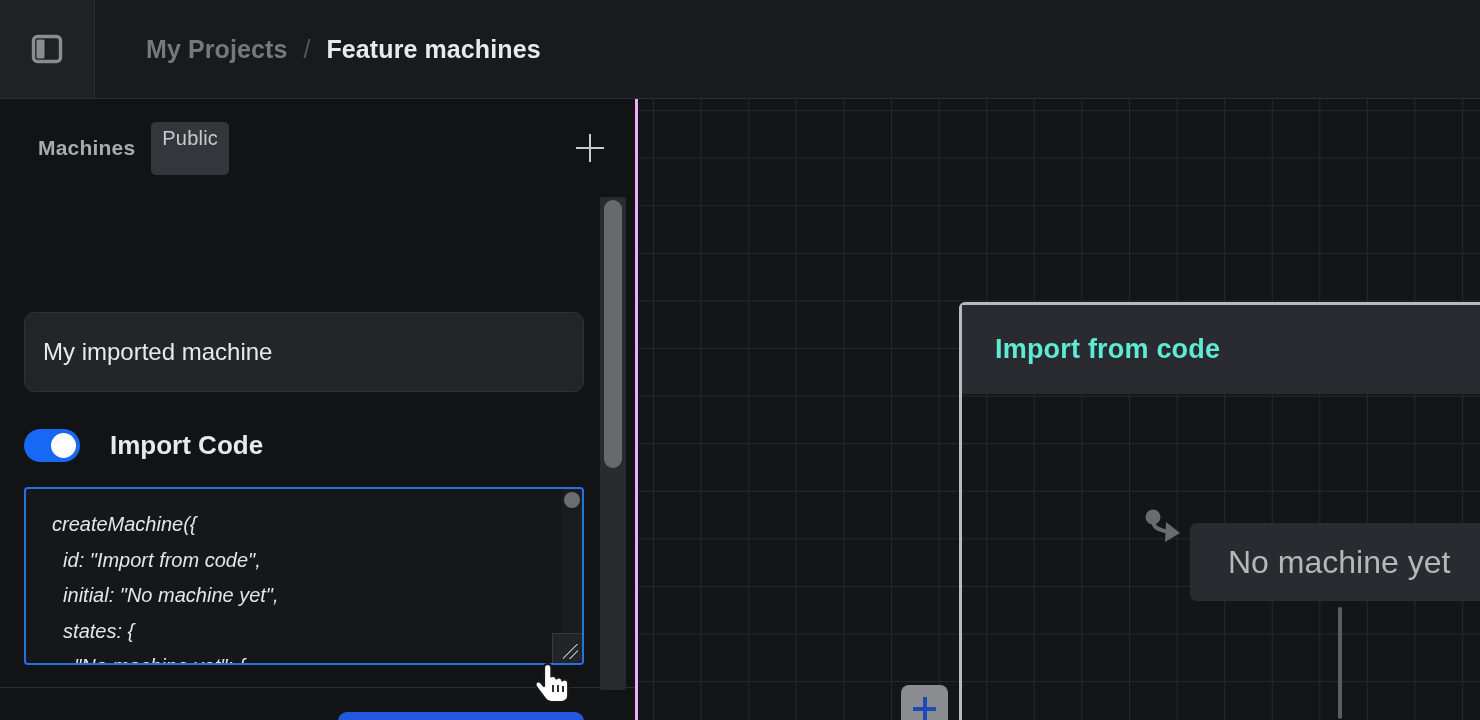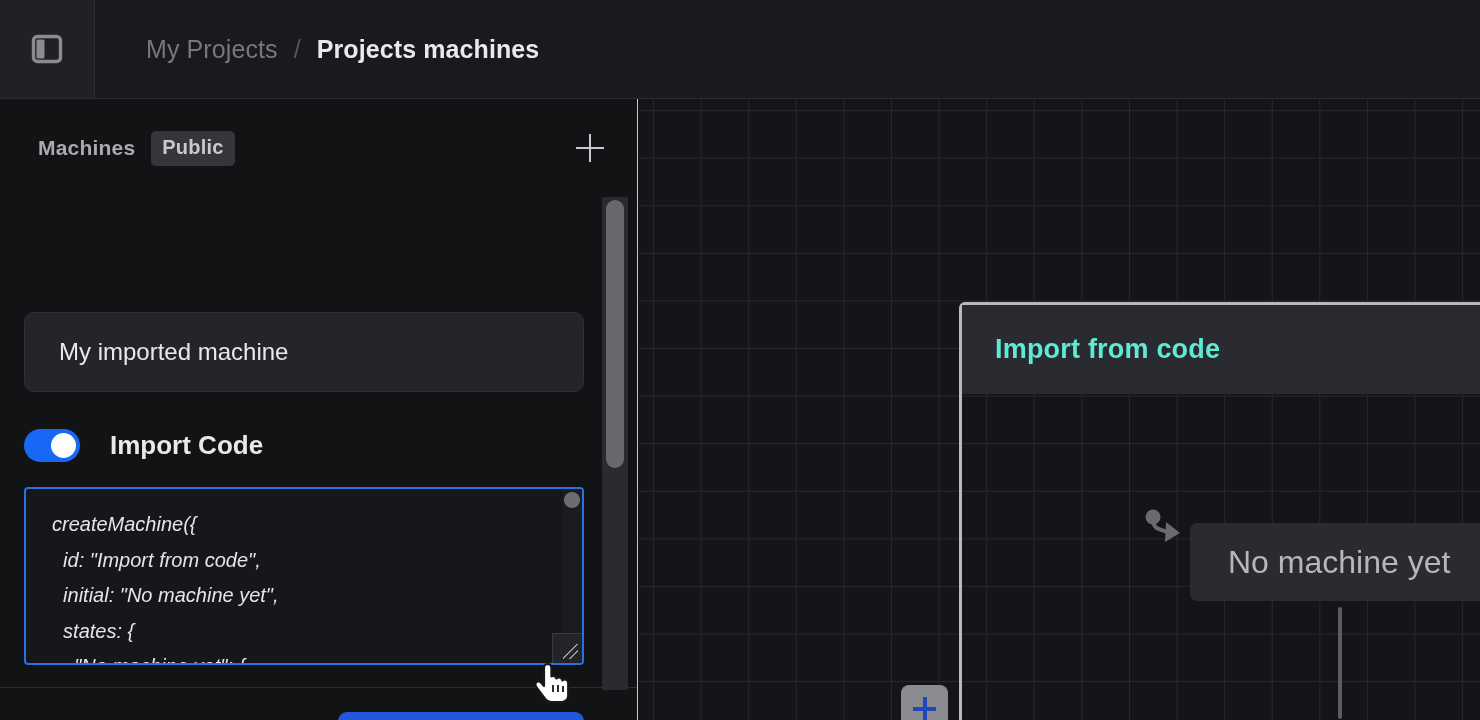--- a/index.html
+++ b/index.html
@@ -23,62 +23,62 @@
     background: #202124;
     border-right: 1px solid #2c2d31;
     display: flex; align-items: center; justify-content: center;
     cursor: pointer;
   }
   .panel-icon { width: 32px; height: 32px; display: block; }
   .breadcrumb {
     display: flex; align-items: baseline; gap: 0;
     padding-left: 51px; font-size: 25px; letter-spacing: .1px;
   }
-  .crumb-muted { color: #77787c; font-weight: 400; cursor: pointer; }
+  .crumb-muted { color: #77787c; font-weight: 700; cursor: pointer; }
   .crumb-sep { color: #55565a; margin: 0 16px; font-weight: 400; }
   .crumb-current { color: #e9eaec; font-weight: 700; cursor: pointer; }
 
   
   .sidebar {
     position: absolute; left: 0; top: 99px; width: 638px; height: 621px;
     background: #121315;
-    border-right: 1px solid #f0abfc;
+    border-right: 3px solid #f0abfc;
     overflow: hidden;
   }
   .sidebar-head {
     position: absolute; left: 0; top: 0; width: 638px; height: 98px;
     display: flex; align-items: center;
   }
   .sb-title {
     margin-left: 38px; font-size: 21px; font-weight: 700; color: #a9aaae;
     letter-spacing: .2px;
   }
   .sb-badge {
     margin-left: 16px; background: #34363b; color: #c9cacd;
-    font-size: 20px; font-weight: 700; padding: 5px 11px 7px;
+    font-size: 20px; font-weight: 400; padding: 5px 11px 25px;
     border-radius: 5px; letter-spacing: .2px; cursor: pointer;
   }
   .sb-add {
     position: absolute; right: 34px; top: 50%; transform: translateY(-50%);
     width: 28px; height: 28px; cursor: pointer;
   }
   .sb-add::before, .sb-add::after {
     content: ""; position: absolute; background: #c9cacd;
   }
   .sb-add::before { left: 0; top: 13px; width: 28px; height: 2px; }
   .sb-add::after  { top: 0; left: 13px; height: 28px; width: 2px; }
 
   .form {
     position: absolute; left: 0; top: 98px; width: 600px; height: 523px;
   }
   .name-input {
     position: absolute; left: 24px; top: 115px; width: 560px; height: 80px;
     background: #242529; border: 1px solid #303136; border-radius: 10px;
     color: #e8e9eb; font-size: 24px; font-family: "Liberation Sans", sans-serif;
-    padding: 0 34px; outline: none;
+    padding: 0 18px; outline: none;
   }
   .toggle-row {
     position: absolute; left: 24px; top: 232px;
     display: flex; align-items: center; gap: 30px;
   }
   .switch {
     width: 56px; height: 33px; border-radius: 17px; background: #1769f5;
     position: relative; cursor: pointer; flex: none;
   }
   .switch .knob {
@@ -207,21 +207,21 @@
       <span>
         <svg class="panel-icon" viewBox="0 0 32 32" aria-hidden="true">
           <rect x="2.5" y="3.5" width="27" height="25" rx="4" ry="4" fill="none" stroke="#8b8c90" stroke-width="3.4"></rect>
           <rect x="5.5" y="6.5" width="8" height="19" rx="1.6" ry="1.6" fill="#8b8c90"></rect>
         </svg>
       </span>
     </div>
     <div class="breadcrumb">
       <span class="crumb-muted">My Projects</span>
       <span class="crumb-sep">/</span>
-      <span class="crumb-current">Projects machines</span>
+      <span class="crumb-current">Feature machines</span>
     </div>
   </div>
 
   <div class="sidebar">
 
     <div class="sidebar-head">
       <span class="sb-title">Machines</span>
       <span class="sb-badge">Public</span>
       <span class="sb-add"></span>
     </div>

